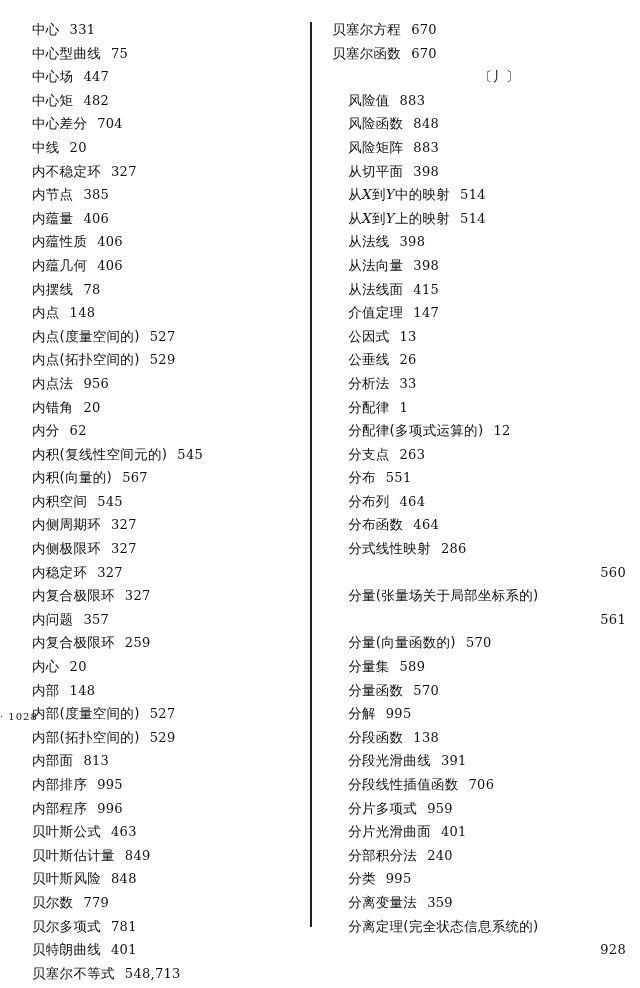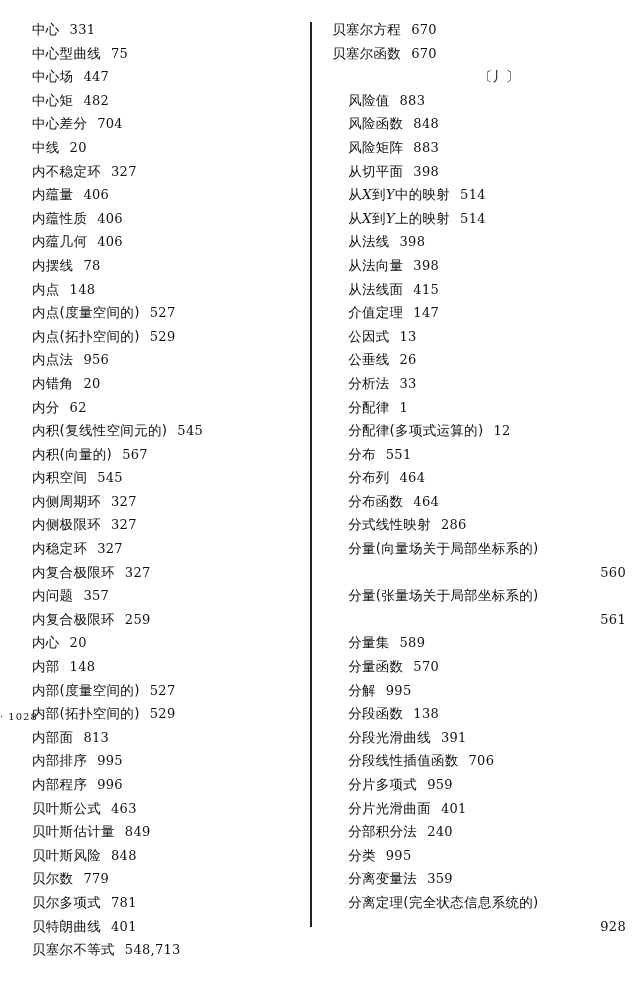--- a/index.html
+++ b/index.html
@@ -98,20 +98,21 @@
   <div class="columns">
 
     <div class="col col-left">
       <div class="entry"><span class="term">中心</span><span class="pg">331</span></div>
       <div class="entry"><span class="term">中心型曲线</span><span class="pg">75</span></div>
       <div class="entry"><span class="term">中心场</span><span class="pg">447</span></div>
       <div class="entry"><span class="term">中心矩</span><span class="pg">482</span></div>
       <div class="entry"><span class="term">中心差分</span><span class="pg">704</span></div>
       <div class="entry"><span class="term">中线</span><span class="pg">20</span></div>
       <div class="entry"><span class="term">内不稳定环</span><span class="pg">327</span></div>
+      <div class="entry"><span class="term">内节点</span><span class="pg">385</span></div>
       <div class="entry"><span class="term">内蕴量</span><span class="pg">406</span></div>
       <div class="entry"><span class="term">内蕴性质</span><span class="pg">406</span></div>
       <div class="entry"><span class="term">内蕴几何</span><span class="pg">406</span></div>
       <div class="entry"><span class="term">内摆线</span><span class="pg">78</span></div>
       <div class="entry"><span class="term">内点</span><span class="pg">148</span></div>
       <div class="entry"><span class="term">内点(度量空间的)</span><span class="pg">527</span></div>
       <div class="entry"><span class="term">内点(拓扑空间的)</span><span class="pg">529</span></div>
       <div class="entry"><span class="term">内点法</span><span class="pg">956</span></div>
       <div class="entry"><span class="term">内错角</span><span class="pg">20</span></div>
       <div class="entry"><span class="term">内分</span><span class="pg">62</span></div>
@@ -154,28 +155,29 @@
       <div class="entry indent"><span class="term ital-mix">从<span class="ital">X</span>到<span class="ital">Y</span>上的映射</span><span class="pg">514</span></div>
       <div class="entry indent"><span class="term">从法线</span><span class="pg">398</span></div>
       <div class="entry indent"><span class="term">从法向量</span><span class="pg">398</span></div>
       <div class="entry indent"><span class="term">从法线面</span><span class="pg">415</span></div>
       <div class="entry indent"><span class="term">介值定理</span><span class="pg">147</span></div>
       <div class="entry indent"><span class="term">公因式</span><span class="pg">13</span></div>
       <div class="entry indent"><span class="term">公垂线</span><span class="pg">26</span></div>
       <div class="entry indent"><span class="term">分析法</span><span class="pg">33</span></div>
       <div class="entry indent"><span class="term">分配律</span><span class="pg">1</span></div>
       <div class="entry indent"><span class="term">分配律(多项式运算的)</span><span class="pg">12</span></div>
+      <div class="entry indent"><span class="term">分支点</span><span class="pg">263</span></div>
       <div class="entry indent"><span class="term">分布</span><span class="pg">551</span></div>
       <div class="entry indent"><span class="term">分布列</span><span class="pg">464</span></div>
       <div class="entry indent"><span class="term">分布函数</span><span class="pg">464</span></div>
       <div class="entry indent"><span class="term">分式线性映射</span><span class="pg">286</span></div>
-      <div class="entry indent"><span class="term">分量(向量场关于局部坐标系的)</span><span class="pg"></span></div>
       <div class="entry cont"><span class="pg">560</span></div>
       <div class="entry indent"><span class="term">分量(张量场关于局部坐标系的)</span><span class="pg"></span></div>
       <div class="entry cont"><span class="pg">561</span></div>
+      <div class="entry indent"><span class="term">分量(向量函数的)</span><span class="pg">570</span></div>
       <div class="entry indent"><span class="term">分量集</span><span class="pg">589</span></div>
       <div class="entry indent"><span class="term">分量函数</span><span class="pg">570</span></div>
       <div class="entry indent"><span class="term">分解</span><span class="pg">995</span></div>
       <div class="entry indent"><span class="term">分段函数</span><span class="pg">138</span></div>
       <div class="entry indent"><span class="term">分段光滑曲线</span><span class="pg">391</span></div>
       <div class="entry indent"><span class="term">分段线性插值函数</span><span class="pg">706</span></div>
       <div class="entry indent"><span class="term">分片多项式</span><span class="pg">959</span></div>
       <div class="entry indent"><span class="term">分片光滑曲面</span><span class="pg">401</span></div>
       <div class="entry indent"><span class="term">分部积分法</span><span class="pg">240</span></div>
       <div class="entry indent"><span class="term">分类</span><span class="pg">995</span></div>

